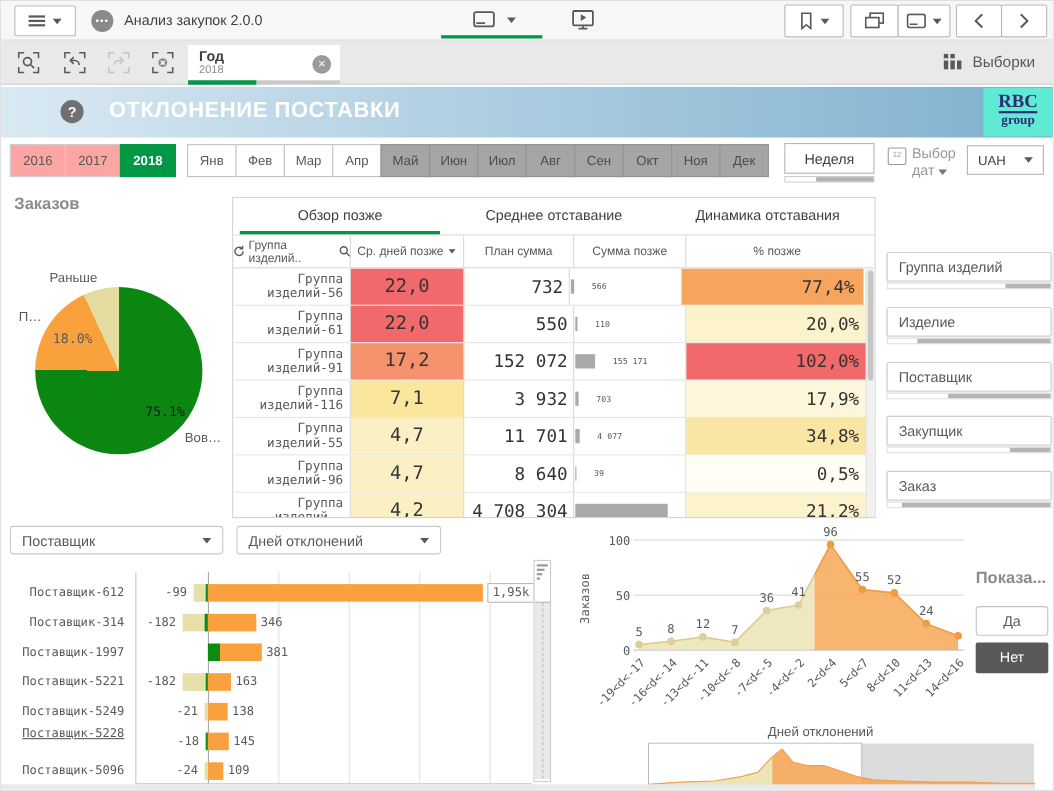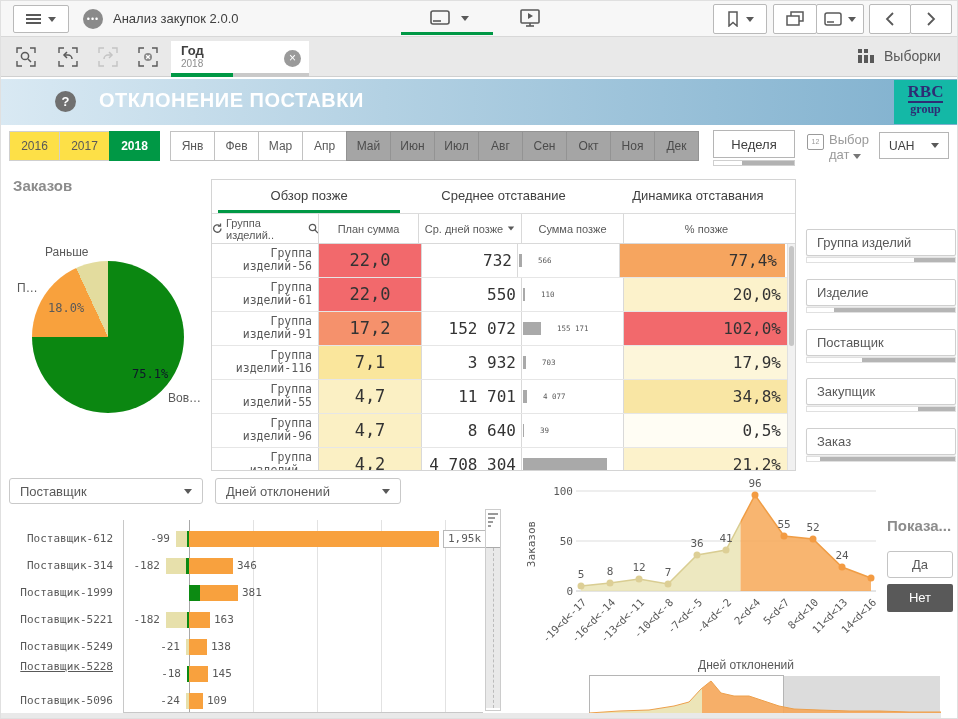--- a/index.html
+++ b/index.html
@@ -23,25 +23,25 @@
 .chipfield{font-size:13px;font-weight:bold;color:#404040;line-height:14px}
 .chipval{font-size:10px;color:#8c8c8c;line-height:11px}
 .chipbar{position:absolute;left:0;bottom:0;height:4px;width:100%;background:#c9c9c9}
 .chipbar i{display:block;height:4px;width:45%;background:#009845}
 .chipclose{position:absolute;right:8px;top:9px;width:17px;height:17px;border-radius:50%;background:#9a9a9a;color:#fff;font-size:12px;line-height:16px;text-align:center}
 .selgray{color:#595959}
 
 .sheethead{position:absolute;left:0;top:78px;width:958px;height:46px;background:linear-gradient(90deg,#d9e9f3 0%,#b3d1e3 40%,#7fb0ce 100%)}
 .helpcircle{position:absolute;left:54px;top:90px;width:21px;height:21px;border-radius:50%;background:#707070;color:#fff;font-weight:bold;font-size:13px;text-align:center;line-height:21px}
 .sheettitle{position:absolute;left:98px;top:88px;font-size:20px;font-weight:bold;color:#fff;letter-spacing:.5px}
-.rbcbox{position:absolute;left:893px;top:79px;width:63px;height:44px;background:#14b8a6;text-align:center}
+.rbcbox{position:absolute;left:893px;top:79px;width:63px;height:44px;background:#5eead4;text-align:center}
 .rbctop{font-size:17px;font-weight:bold;color:#2e2d74;border-bottom:2px solid #2e2d74;display:inline-block;line-height:18px;margin-top:3px;font-family:"Liberation Serif",serif}
 .rbcbot{font-size:12px;font-weight:bold;color:#2e2d74;line-height:12px;font-family:"Liberation Serif",serif}
 
-.yearbtn{width:51px;height:30px;border:1px solid #cfcfcf;background:#fde047;color:#595959;font-size:12px;display:flex;align-items:center;justify-content:center;margin-left:-1px}
+.yearbtn{width:51px;height:30px;border:1px solid #cfcfcf;background:#fca5a5;color:#595959;font-size:12px;display:flex;align-items:center;justify-content:center;margin-left:-1px}
 .yearbtn.sel{background:#009845;border-color:#009845;color:#fff;font-weight:bold}
 .monthbtn{width:45px;height:30px;border:1px solid #c2c2c2;background:#fff;color:#595959;font-size:12px;display:flex;align-items:center;justify-content:center;margin-left:-1px}
 .monthbtn.exc{background:#a5a5a5;border-color:#939393;color:#4c4c4c}
 .weekbox{position:absolute;left:712px;top:129px;width:82px;height:28px;background:#fff;border:1px solid #b5b5b5;font-size:13px;color:#404040;display:flex;align-items:center;justify-content:center}
 .weekbar{position:absolute;left:712px;top:159px;width:82px;height:6px;background:#fff;border:1px solid #cfcfcf}
 .weekbar i{position:absolute;left:35%;top:0;width:65%;height:100%;background:#b2b2b2}
 .datepick{position:absolute;left:806px;top:131px;display:flex;gap:5px;color:#9a9a9a;font-size:13px}
 .calicon{width:17px;height:16px;border:1.5px solid #9a9a9a;border-radius:2px;font-size:7px;text-align:center;line-height:14px;color:#9a9a9a;margin-top:2px}
 .uahbox{position:absolute;left:878px;top:131px;width:70px;height:27px;background:#fff;border:1px solid #b5b5b5;display:flex;align-items:center;justify-content:space-between;padding:0 9px;font-size:12px;color:#404040}
 
@@ -272,27 +272,27 @@
         <svg width="11" height="11">
             <path d="M9 5.5 a3.7 3.7 0 1 1 -1.2 -2.7" fill="none" stroke="#595959" stroke-width="1.3"></path>
             <path d="M8.5 0.5 v2.6 h-2.6" fill="none" stroke="#595959" stroke-width="1.3"></path>
           </svg>
         <span>Группа изделий..</span>
         <svg width="11" height="11">
             <circle cx="4.5" cy="4.5" r="3.2" fill="none" stroke="#595959" stroke-width="1.2"></circle>
             <line x1="7" y1="7" x2="10" y2="10" stroke="#595959" stroke-width="1.2"></line>
           </svg>
       </div>
-      <div class="th" style="width:100px">
-          <span>План сумма</span>
-        </div>
       <div class="th" style="width:103px">
         <span>Ср. дней позже</span>
         <span class="caret" style="border-top-color:#595959;transform:scale(.8)"></span>
       </div>
+      <div class="th" style="width:100px">
+          <span>План сумма</span>
+        </div>
       <div class="th" style="width:102px">
           <span>Сумма позже</span>
         </div>
       <div class="th" style="width:165px;border-right:none">
           <span>% позже</span>
         </div>
     </div>
     <div class="tbody" id="tbody">
 
     <div class="trow">
@@ -426,21 +426,21 @@
       <div class="slbl" style="left: 127px; top: 26px; width: 42px; text-align: right;">-99</div>
       <div class="sbar" style="left: 186px; top: 25px; width: 2px; background: rgb(12, 138, 18);"></div>
       <div class="sbar" style="left: 188px; top: 25px; width: 250px; background: rgb(248, 161, 62);"></div>
       <div class="slbl boxed" style="left: 442px; top: 24px;">1,95k</div>
       <div class="sname" style="top: 53px;">Поставщик-314</div>
       <div class="sbar" style="left: 165px; top: 52px; width: 20px; background: rgb(231, 224, 171);"></div>
       <div class="slbl" style="left: 117px; top: 53px; width: 42px; text-align: right;">-182</div>
       <div class="sbar" style="left: 185px; top: 52px; width: 3px; background: rgb(12, 138, 18);"></div>
       <div class="sbar" style="left: 188px; top: 52px; width: 44px; background: rgb(248, 161, 62);"></div>
       <div class="slbl" style="left: 236px; top: 53px;">346</div>
-      <div class="sname" style="top: 80px;">Поставщик-1999</div>
+      <div class="sname" style="top: 80px;">Поставщик-1997</div>
       <div class="sbar" style="left: 188px; top: 79px; width: 11px; background: rgb(12, 138, 18);"></div>
       <div class="sbar" style="left: 199px; top: 79px; width: 38px; background: rgb(248, 161, 62);"></div>
       <div class="slbl" style="left: 241px; top: 80px;">381</div>
       <div class="sname" style="top: 107px;">Поставщик-5221</div>
       <div class="sbar" style="left: 165px; top: 106px; width: 21px; background: rgb(231, 224, 171);"></div>
       <div class="slbl" style="left: 117px; top: 107px; width: 42px; text-align: right;">-182</div>
       <div class="sbar" style="left: 186px; top: 106px; width: 2px; background: rgb(12, 138, 18);"></div>
       <div class="sbar" style="left: 188px; top: 106px; width: 21px; background: rgb(248, 161, 62);"></div>
       <div class="slbl" style="left: 213px; top: 107px;">163</div>
       <div class="sname" style="top: 134px;">Поставщик-5249</div>

